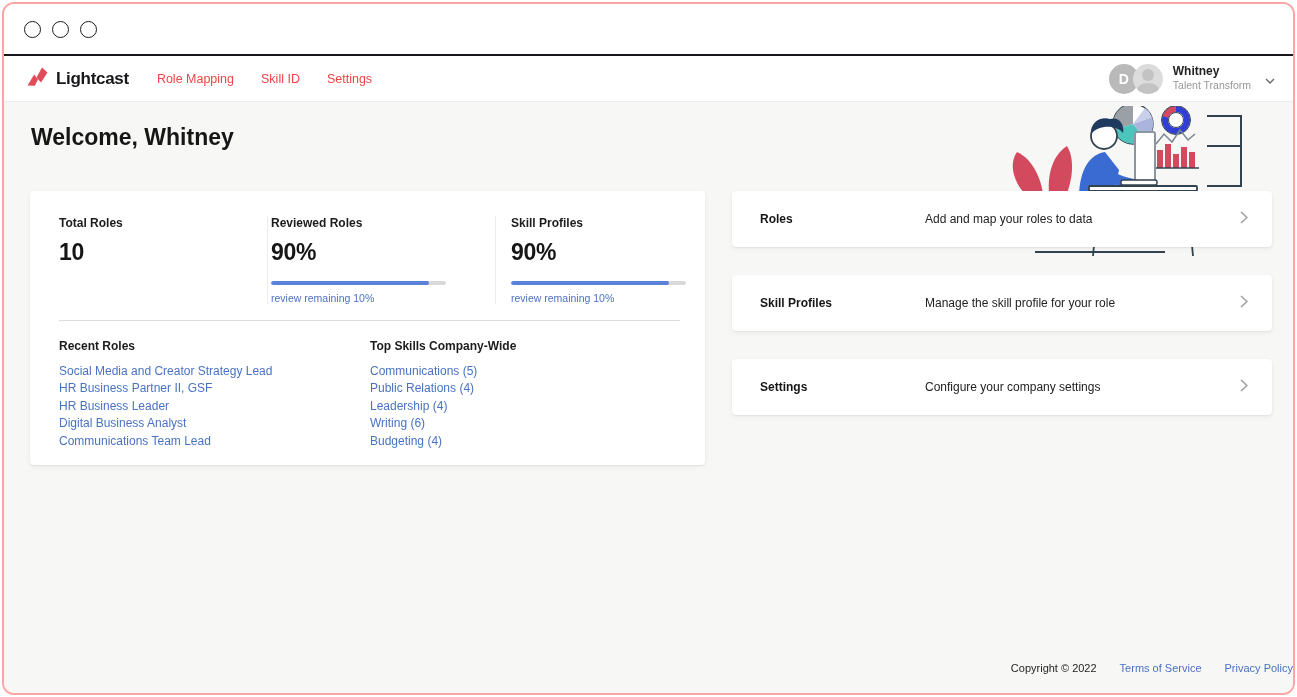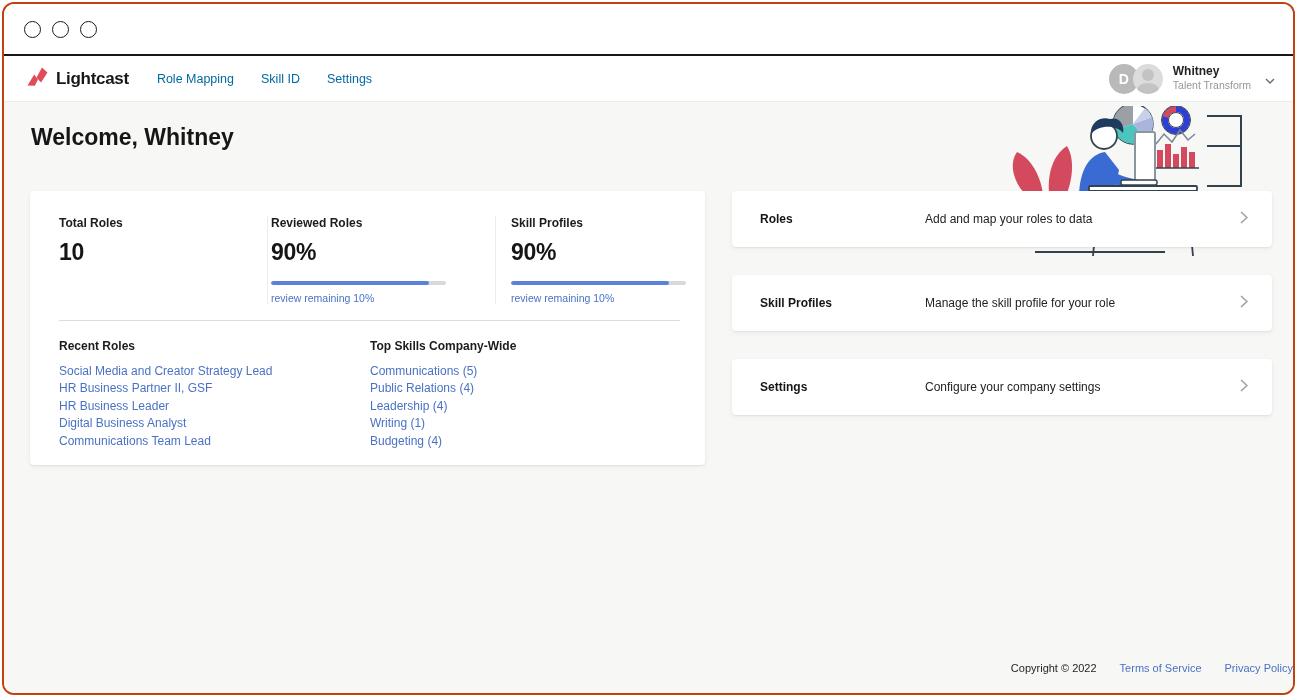--- a/index.html
+++ b/index.html
@@ -1,32 +1,32 @@
 <!DOCTYPE html>
 <html><head>
 <meta charset="utf-8">
 <style>
   * { margin:0; padding:0; box-sizing:border-box; }
   html,body { width:1297px; height:697px; background:#fff; font-family:"Liberation Sans", sans-serif; }
   .frame { position:absolute; left:2px; top:2px; width:1293px; height:693px;
-           border:2px solid #c2410c; border-radius:12px; background:#fff; overflow:hidden;
+           border:2px solid #fca5a5; border-radius:12px; background:#fff; overflow:hidden;
            display:flex; flex-direction:column; }
 
   
   .chrome { height:52px; flex:0 0 auto; background:#fff; border-bottom:2px solid #17171b;
             display:flex; align-items:center; padding-left:20px; gap:11px; }
   .dot { width:17px; height:17px; border:1.6px solid #1a1a1a; border-radius:50%; background:#fff; }
 
   
   .appheader { height:46px; flex:0 0 auto; background:#fff; display:flex; align-items:center;
                padding:0 14px 0 22px; border-bottom:1px solid #ececea; position:relative; z-index:3; }
   .logo { display:flex; align-items:center; gap:7px; }
   .logo-text { font-size:17px; font-weight:800; color:#17171b; letter-spacing:-0.3px; }
   .nav { display:flex; gap:27px; margin-left:28px; }
-  .nav-item { font-size:12.5px; color:#0369a1; cursor:pointer; }
+  .nav-item { font-size:12.5px; color:#ef4444; cursor:pointer; }
   .header-right { margin-left:auto; display:flex; align-items:center; }
   .avatar { width:30px; height:30px; border-radius:50%; position:relative; flex:0 0 auto; }
   .avatar-d { background:#b9b9b9; color:#fff; font-weight:700; font-size:14px;
               display:flex; align-items:center; justify-content:center; }
   .avatar-silhouette { background:#dcdcdc; margin-left:-6px; overflow:hidden; }
   .avatar-silhouette .head { position:absolute; left:9px; top:5px; width:12px; height:12px; border-radius:50%; background:#c3c3c3; }
   .avatar-silhouette .shoulders { position:absolute; left:4px; top:19px; width:22px; height:14px; border-radius:50%; background:#c3c3c3; }
   .user-block { margin-left:10px; line-height:1.25; }
   .user-name { font-size:12px; font-weight:700; color:#222; }
   .user-org { font-size:10.5px; color:#979797; }
@@ -202,21 +202,21 @@
             <li>Digital Business Analyst</li>
             <li>Communications Team Lead</li>
           </ul>
         </div>
         <div>
           <div class="list-title">Top Skills Company-Wide</div>
           <ul class="link-list">
             <li>Communications (5)</li>
             <li>Public Relations (4)</li>
             <li>Leadership (4)</li>
-            <li>Writing (1)</li>
+            <li>Writing (6)</li>
             <li>Budgeting (4)</li>
           </ul>
         </div>
       </div>
     </section>
 
     <section class="card quick-card quick-1">
       <span class="quick-title">Roles</span>
       <span class="quick-desc">Add and map your roles to data</span>
       <span>

